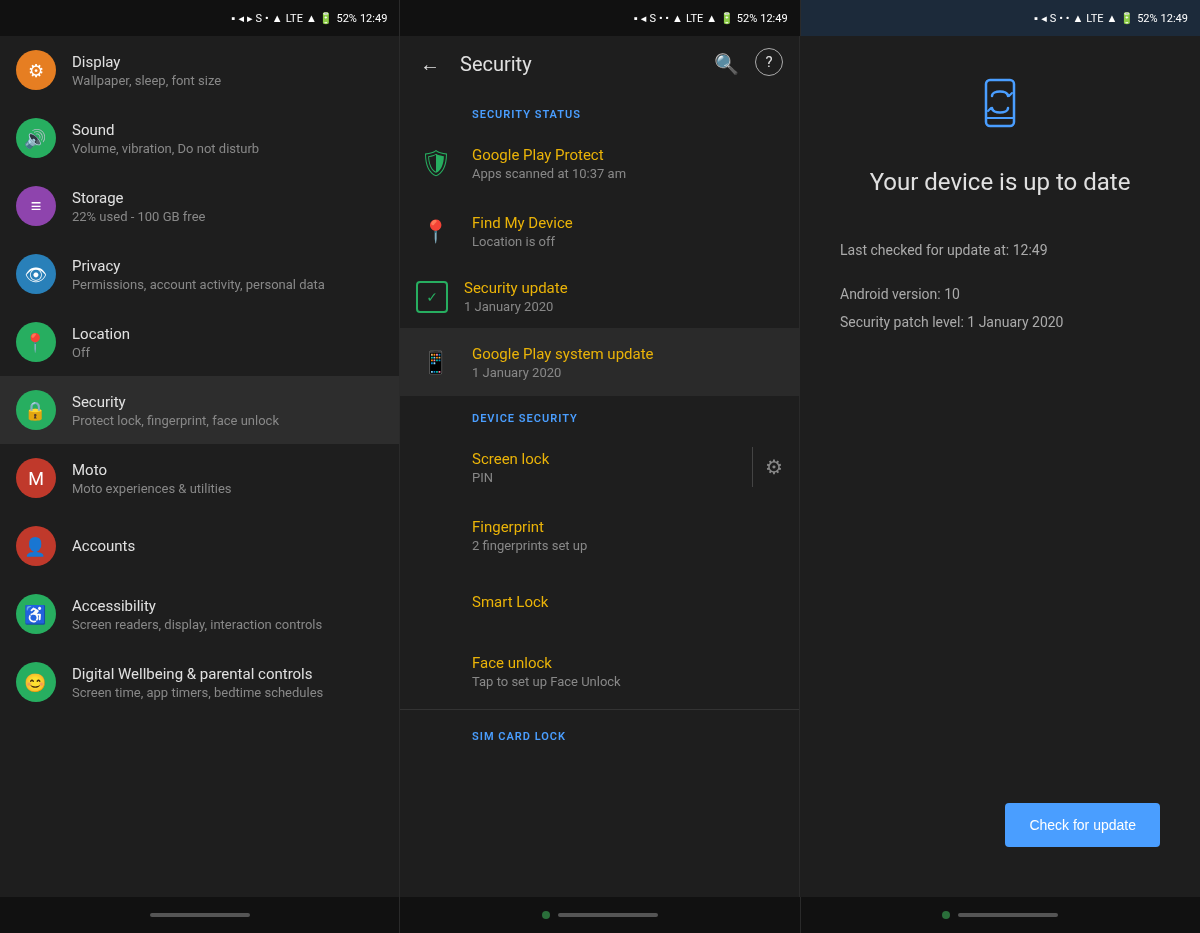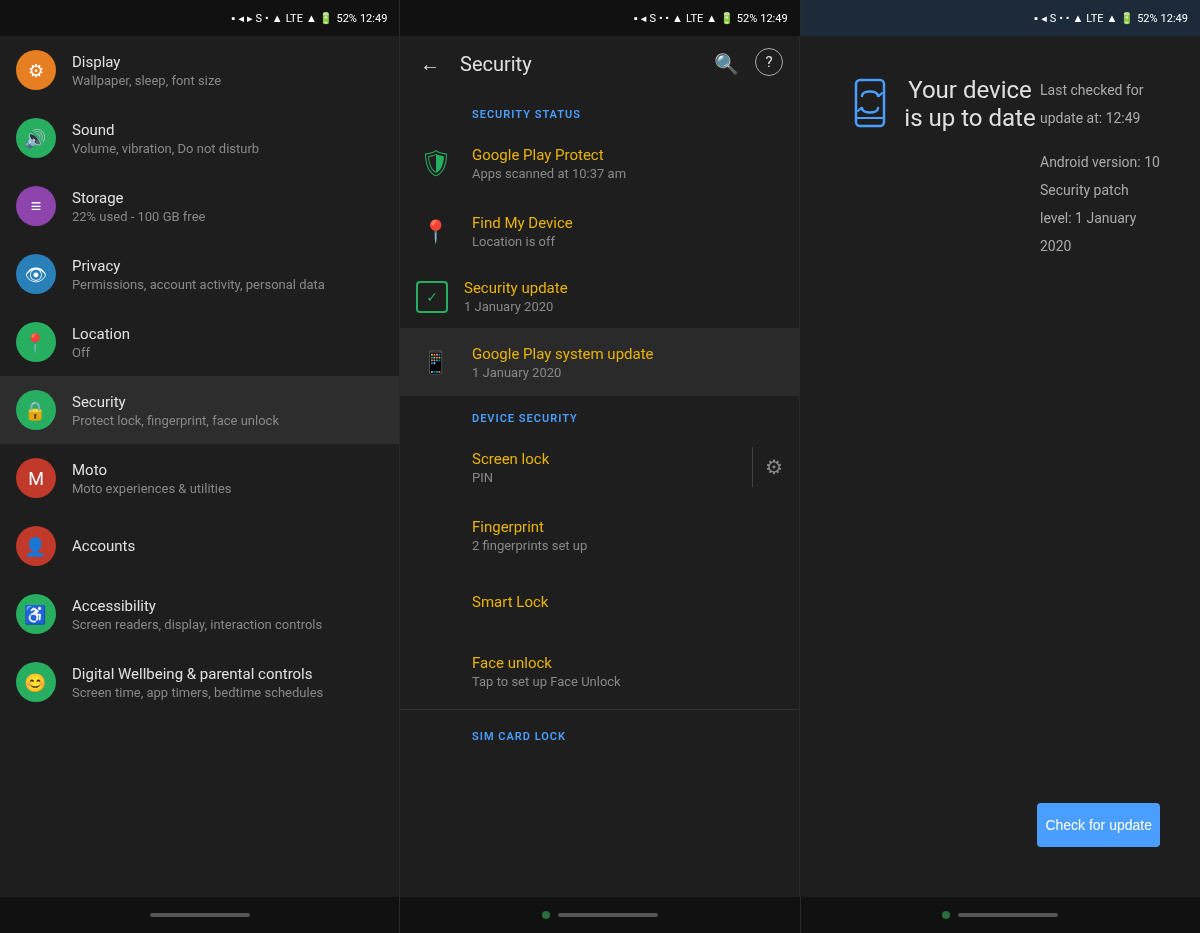--- a/index.html
+++ b/index.html
@@ -181,21 +181,21 @@
       height: 1px;
       background: #333;
       margin: 4px 0;
     }
 
     
     .update-panel {
       flex: 1;
       background: #1e1e1e;
       display: flex;
-      flex-direction: row;
+      flex-direction: column;
       padding: 40px 40px 20px;
       position: relative;
     }
 
     .update-icon {
       font-size: 48px;
       color: #4a9eff;
       text-align: center;
       margin-bottom: 20px;
     }
@@ -213,21 +213,21 @@
       line-height: 2;
     }
 
     .check-update-btn {
       position: absolute;
       bottom: 50px;
       right: 40px;
       background: #4a9eff;
       color: #fff;
       border: none;
-      padding: 14px 8px;
+      padding: 14px 24px;
       border-radius: 4px;
       font-size: 14px;
       cursor: pointer;
       font-weight: 500;
     }
 
     
     .nav-bar {
       display: flex;
       height: 36px;

